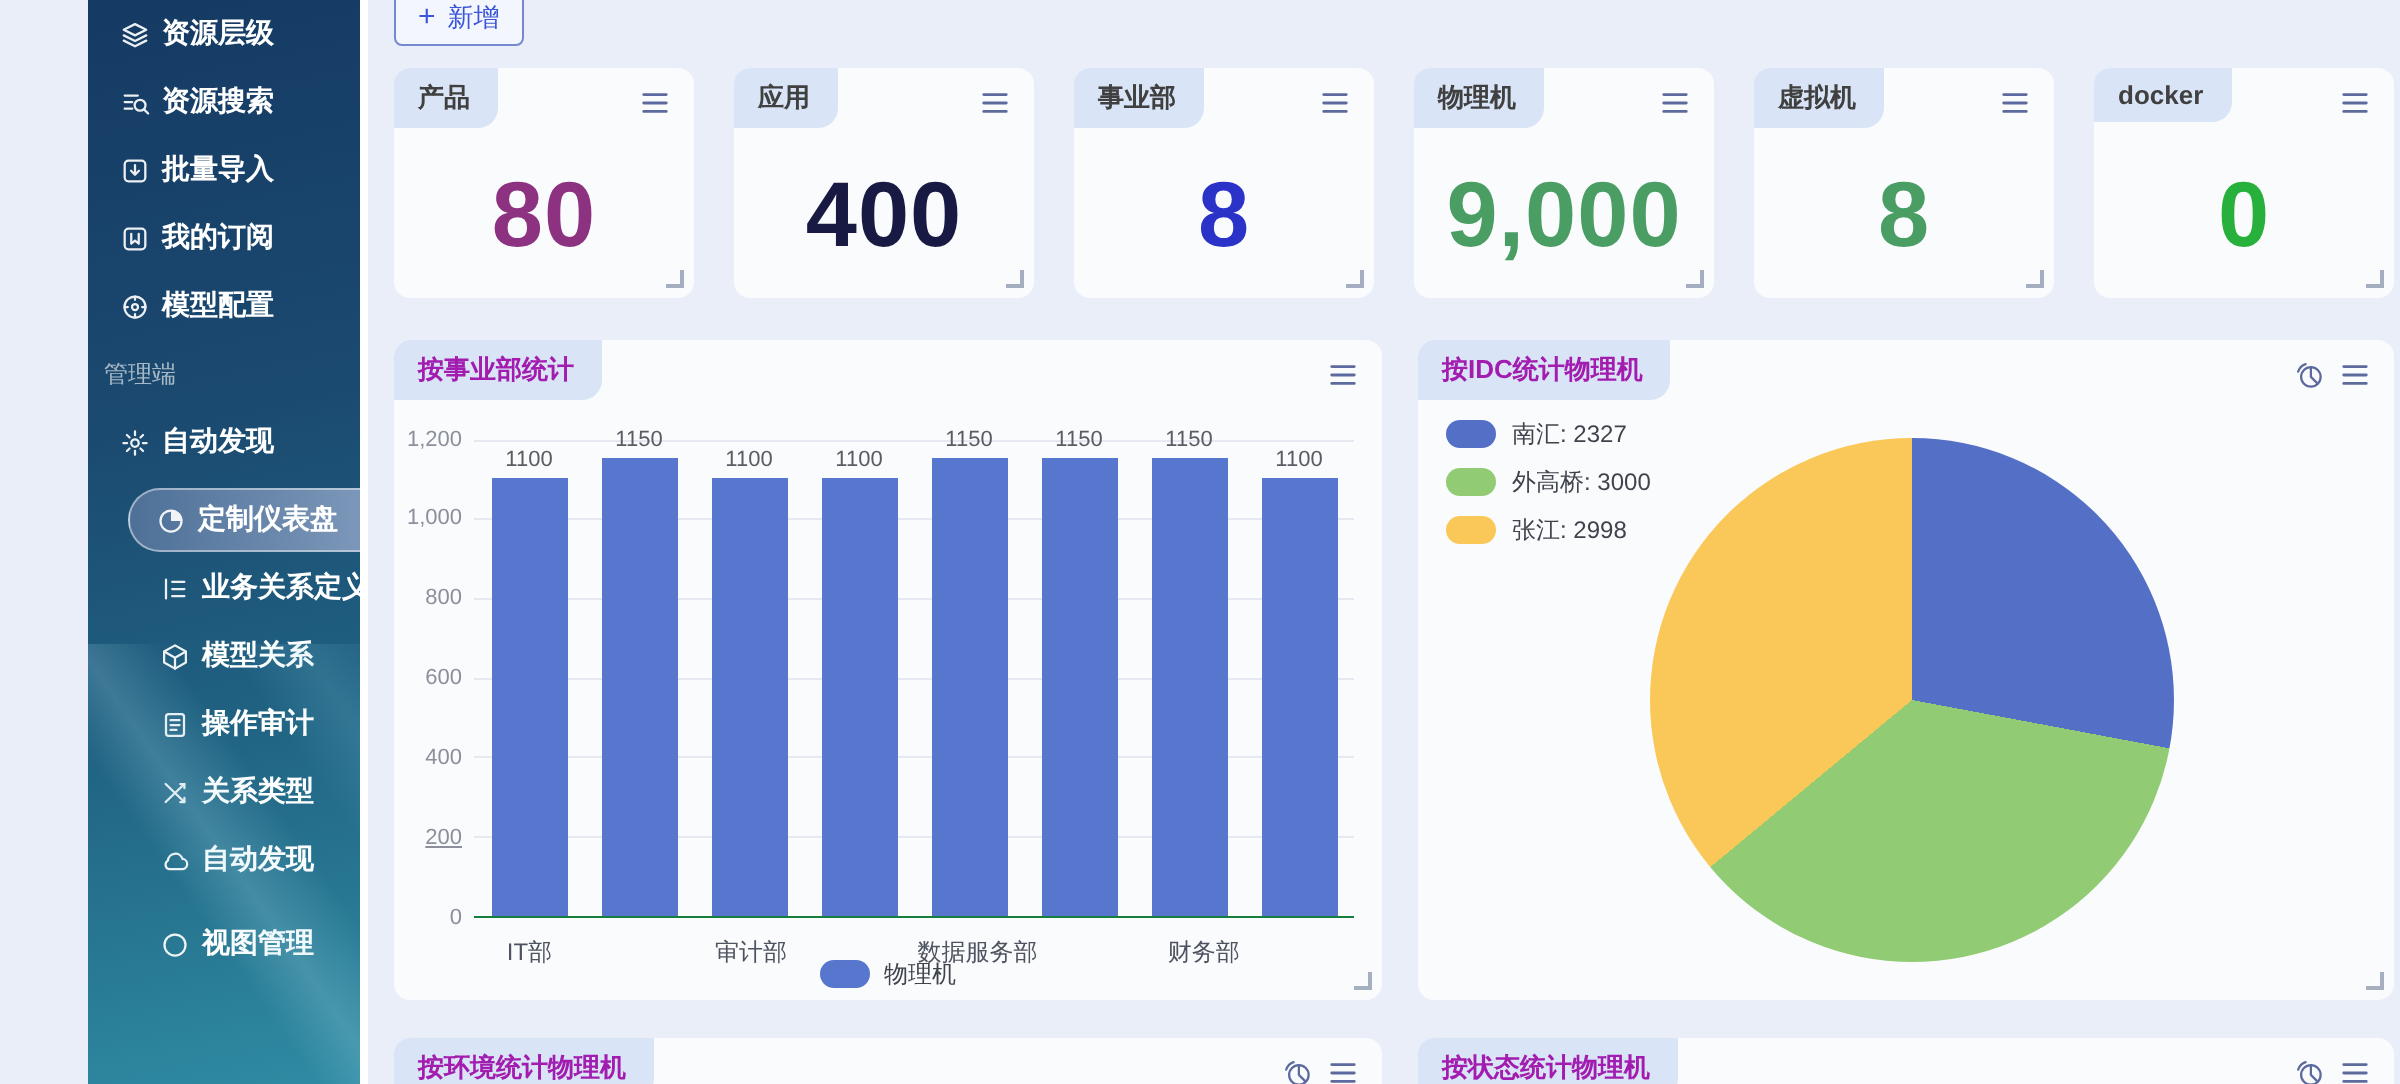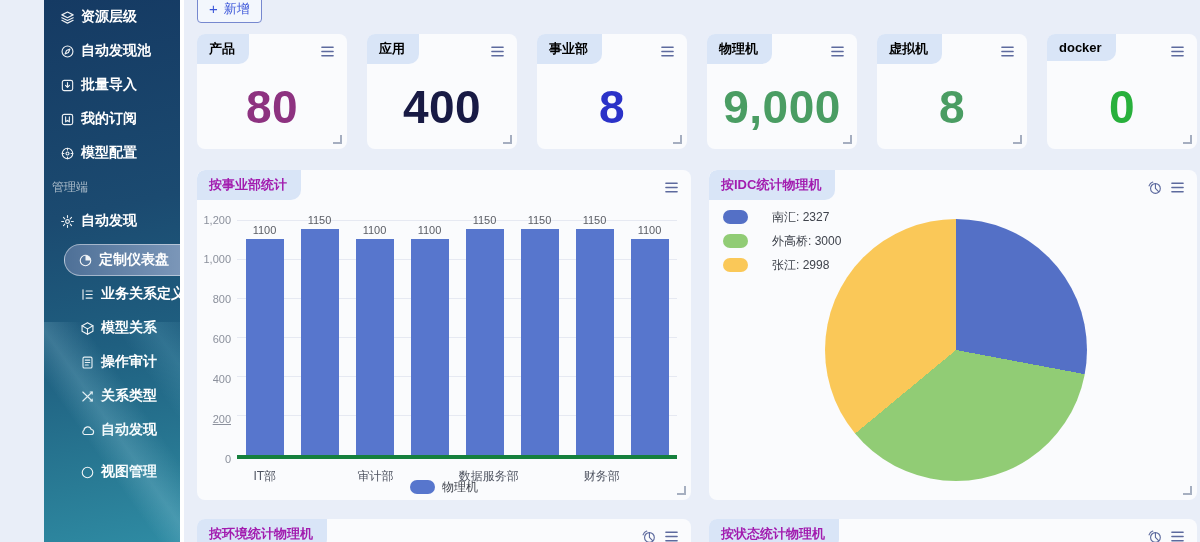--- a/index.html
+++ b/index.html
@@ -28,55 +28,55 @@
 
   
   .main{position:absolute;left:180px;top:0;width:1020px;height:542px;box-sizing:border-box;
     background:#e9eef8;border-left:4px solid #ffffff;padding-left:13px;}
   .add-btn{margin-top:-9px;height:28px;padding:0 11px;border:1px solid #7688cf;border-radius:4px;
     background:#f3f7fd;color:#3a55d9;font-size:13px;display:inline-flex;align-items:center;gap:6px;
     font-family:inherit;cursor:pointer;}
   .add-btn .plus{font-size:15px;line-height:1;}
 
   .card{position:relative;background:#fafbfd;border-radius:8px;}
-  .chip{position:absolute;top:0;left:0;background:#d9e5f7;color:#000000;font-weight:700;font-size:13px;
+  .chip{position:absolute;top:0;left:0;background:#d9e5f7;color:#404040;font-weight:700;font-size:13px;
     padding:6px 14px 6px 12px;border-radius:8px 0 10px 0;z-index:2;white-space:nowrap;}
   .chart-card .chip,.bottom-card .chip{color:#a21caf;}
   .card-icons{position:absolute;top:10px;right:12px;display:flex;gap:8px;align-items:center;color:#5d6a9e;z-index:2;}
   .icon-btn{display:inline-flex;width:15px;height:15px;cursor:pointer;color:#5d6a9e;}
   .icon-btn svg{width:15px;height:15px;}
   .resize-handle{position:absolute;right:5px;bottom:5px;width:7px;height:7px;cursor:nwse-resize;
     border-right:2px solid #97a1b6;border-bottom:2px solid #97a1b6;opacity:.85;}
 
   .stats-row{display:grid;grid-template-columns:repeat(6,150px);gap:20px;width:1000px;margin-top:11px;height:115px;}
   .stat-card{height:115px;}
   .stat-value{position:absolute;left:0;right:0;top:50px;line-height:46px;text-align:center;
     font-size:46px;font-weight:800;letter-spacing:.5px;}
 
   .charts-row{display:grid;grid-template-columns:494px 488px;gap:18px;width:1000px;margin-top:21px;height:330px;}
   .chart-card{height:330px;overflow:hidden;}
 
   
   .yticks{position:absolute;left:0;top:50px;bottom:41px;width:34px;}
   .ytick{position:absolute;right:0;transform:translateY(-50%);font-size:11px;color:#8b909c;}
-  .bar-plot{position:absolute;left:40px;right:14px;top:50px;bottom:41px;border-bottom:4px solid #15803d;}
+  .bar-plot{position:absolute;left:40px;right:14px;top:50px;bottom:41px;border-bottom:1px solid #15803d;}
   .gridline{position:absolute;left:0;right:0;height:1px;background:#e6e9f2;}
   .bar-slots{position:absolute;left:0;right:0;top:0;bottom:0;display:flex;}
   .slot{flex:1;position:relative;}
   .bar{position:absolute;bottom:0;left:50%;transform:translateX(-50%);width:38px;background:#5776cd;cursor:pointer;}
   .bar-value{position:absolute;left:50%;transform:translateX(-50%);font-size:11px;color:#5a5d64;white-space:nowrap;}
   .xlabels{position:absolute;left:40px;right:6px;bottom:18px;height:14px;display:flex;}
   .xlabel{flex:1;text-align:center;font-size:12px;color:#4e5360;white-space:nowrap;}
   .bar-legend{position:absolute;left:0;right:0;bottom:4px;display:flex;justify-content:center;align-items:center;gap:7px;cursor:pointer;}
   .legend-marker{width:25px;height:14px;border-radius:7px;flex:none;}
   .legend-text{font-size:12px;color:#3f434c;}
 
   
   .pie-legend{position:absolute;left:14px;top:39px;display:flex;flex-direction:column;gap:7px;z-index:2;}
-  .pie-legend-row{display:flex;align-items:center;gap:24px;font-size:12px;color:#43464d;cursor:pointer;}
+  .pie-legend-row{display:flex;align-items:center;gap:8px;font-size:12px;color:#43464d;cursor:pointer;}
   .pie{position:absolute;left:116px;top:49px;width:262px;height:262px;border-radius:50%;cursor:pointer;}
 
   .bottom-row{display:grid;grid-template-columns:494px 488px;gap:18px;width:1000px;margin-top:19px;}
   .bottom-card{height:60px;}
 </style>
 </head>
 <body>
 
 <div class="sidebar">
   <nav class="side-list" id="side-nav">
@@ -86,25 +86,26 @@
             <path d="M8 2.2 14 5.2 8 8.2 2 5.2z"></path>
             <path d="M2 8.2 8 11.2 14 8.2"></path>
             <path d="M2 11 8 14 14 11"></path>
           </svg>
         </span>
         <span class="label">资源层级</span>
       </div>
       <div class="side-item">
         <span class="icon">
           <svg viewBox="0 0 16 16" fill="none" stroke="currentColor" stroke-width="1.2" stroke-linecap="round" stroke-linejoin="round">
-            <circle cx="8" cy="8" r="5.8"></circle>
-            <path d="M10.6 5.4 9 9 5.4 10.6 7 7z"></path>
-          </svg>
-        </span>
-        <span class="label">自动发现池</span>
+            <path d="M2.5 4h7M2.5 7.5h4M2.5 11h4"></path>
+            <circle cx="10.7" cy="9.2" r="2.9"></circle>
+            <path d="M12.8 11.4 15 13.6"></path>
+          </svg>
+        </span>
+        <span class="label">资源搜索</span>
       </div>
       <div class="side-item">
         <span class="icon">
           <svg viewBox="0 0 16 16" fill="none" stroke="currentColor" stroke-width="1.2" stroke-linecap="round" stroke-linejoin="round">
             <rect x="2.5" y="2.5" width="11" height="11" rx="2"></rect>
             <path d="M8 4.8v5M5.9 7.9 8 10l2.1-2.1"></path>
           </svg>
         </span>
         <span class="label">批量导入</span>
       </div>

